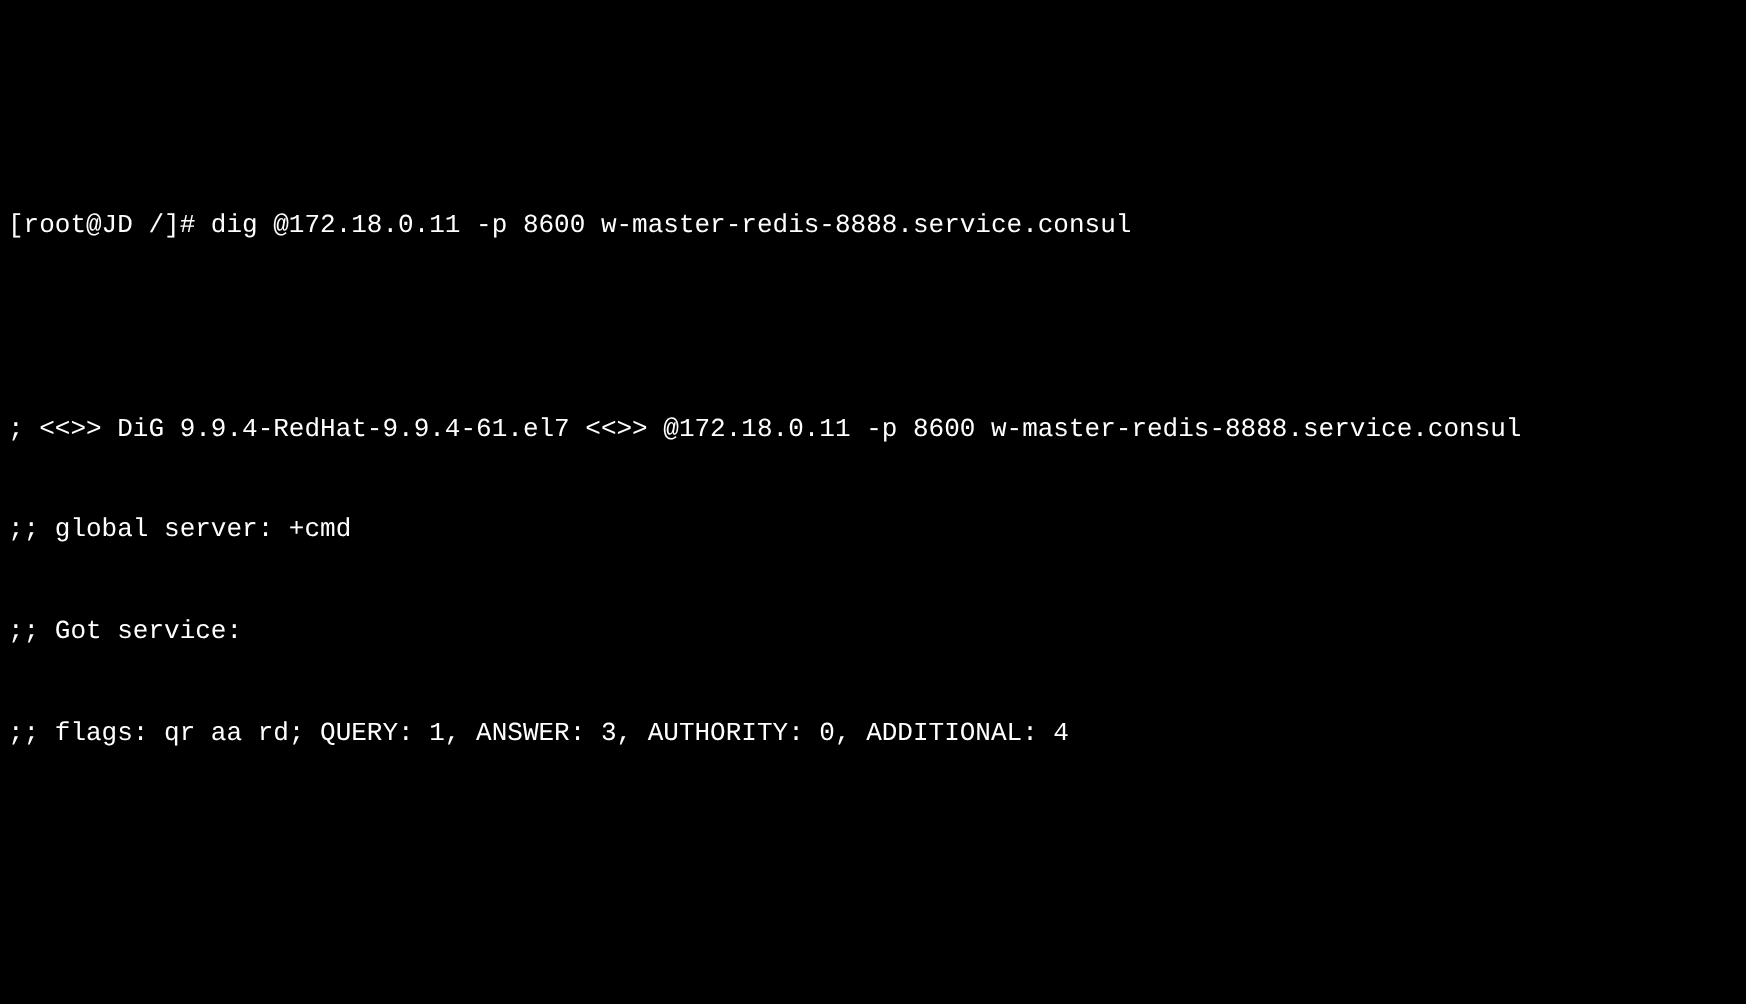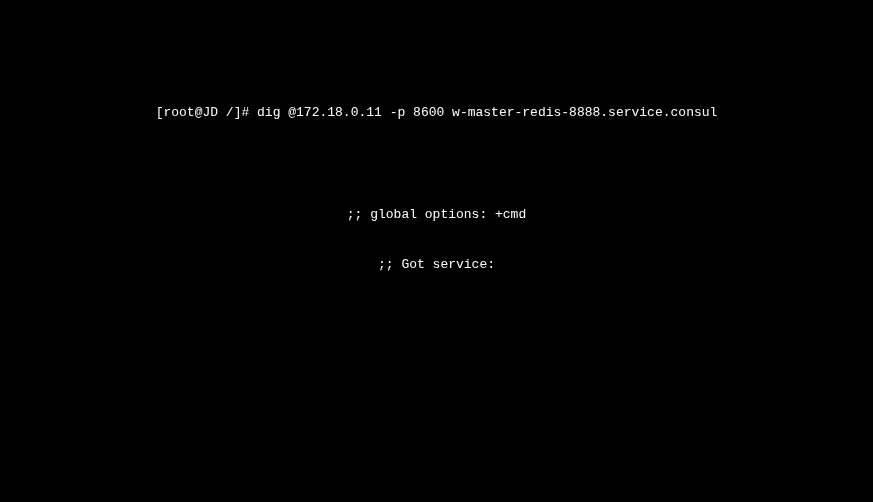--- a/index.html
+++ b/index.html
@@ -16,33 +16,34 @@
       padding: 4px;
       white-space: pre;
       overflow-x: auto;
     }
     .terminal {
       display: block;
     }
     .line {
       display: block;
       min-height: 1.3em;
-      text-align: center;
     }
   </style>
 </head>
 <body>
 
 
 
 <div class="terminal">
   <span class="line">[root@JD /]# dig @172.18.0.11 -p 8600 w-master-redis-8888.service.consul</span>
   <span class="line"></span>
-  <span class="line">;; global options: +cmd</span>
+  <span class="line">; &lt;&lt;&gt;&gt; DiG 9.9.4-RedHat-9.9.4-61.el7 &lt;&lt;&gt;&gt; @172.18.0.11 -p 8600 w-master-redis-8888.service.consul</span>
+  <span class="line">;; global server: +cmd</span>
   <span class="line">;; Got service:</span>
+  <span class="line">;; flags: qr aa rd; QUERY: 1, ANSWER: 3, AUTHORITY: 0, ADDITIONAL: 4</span>
   
   
   
   
   
   
   
   
   
   

